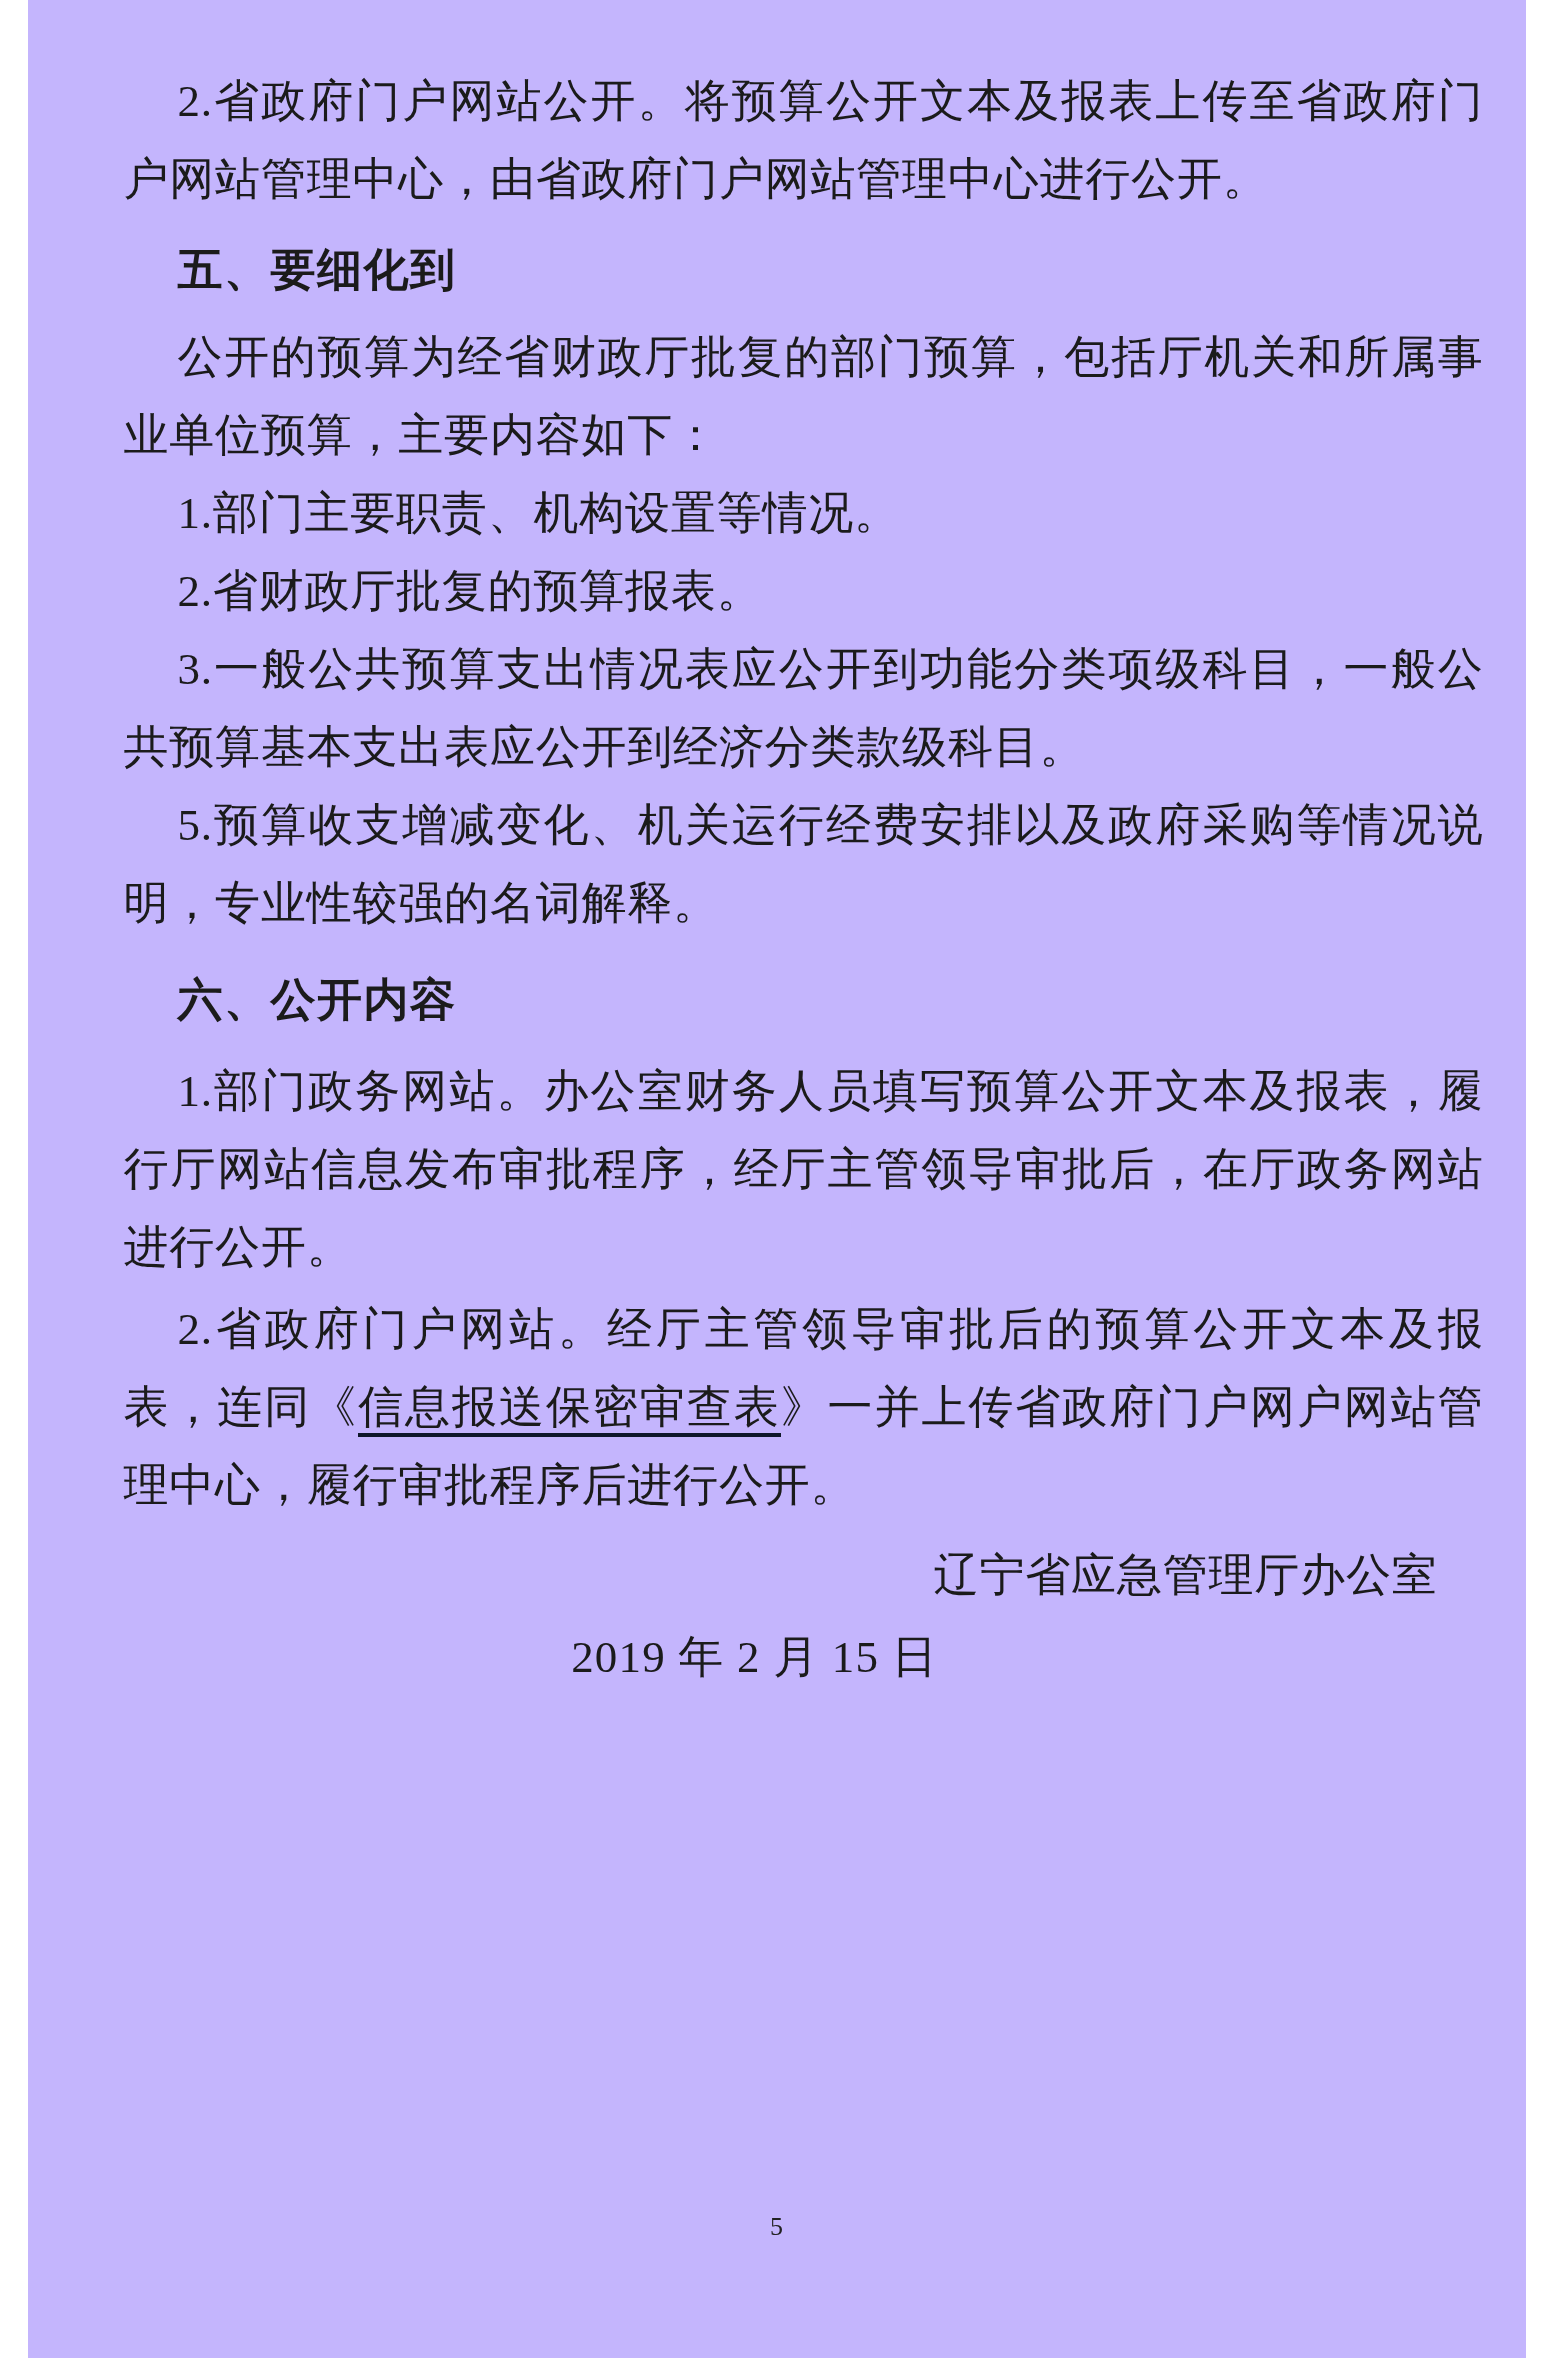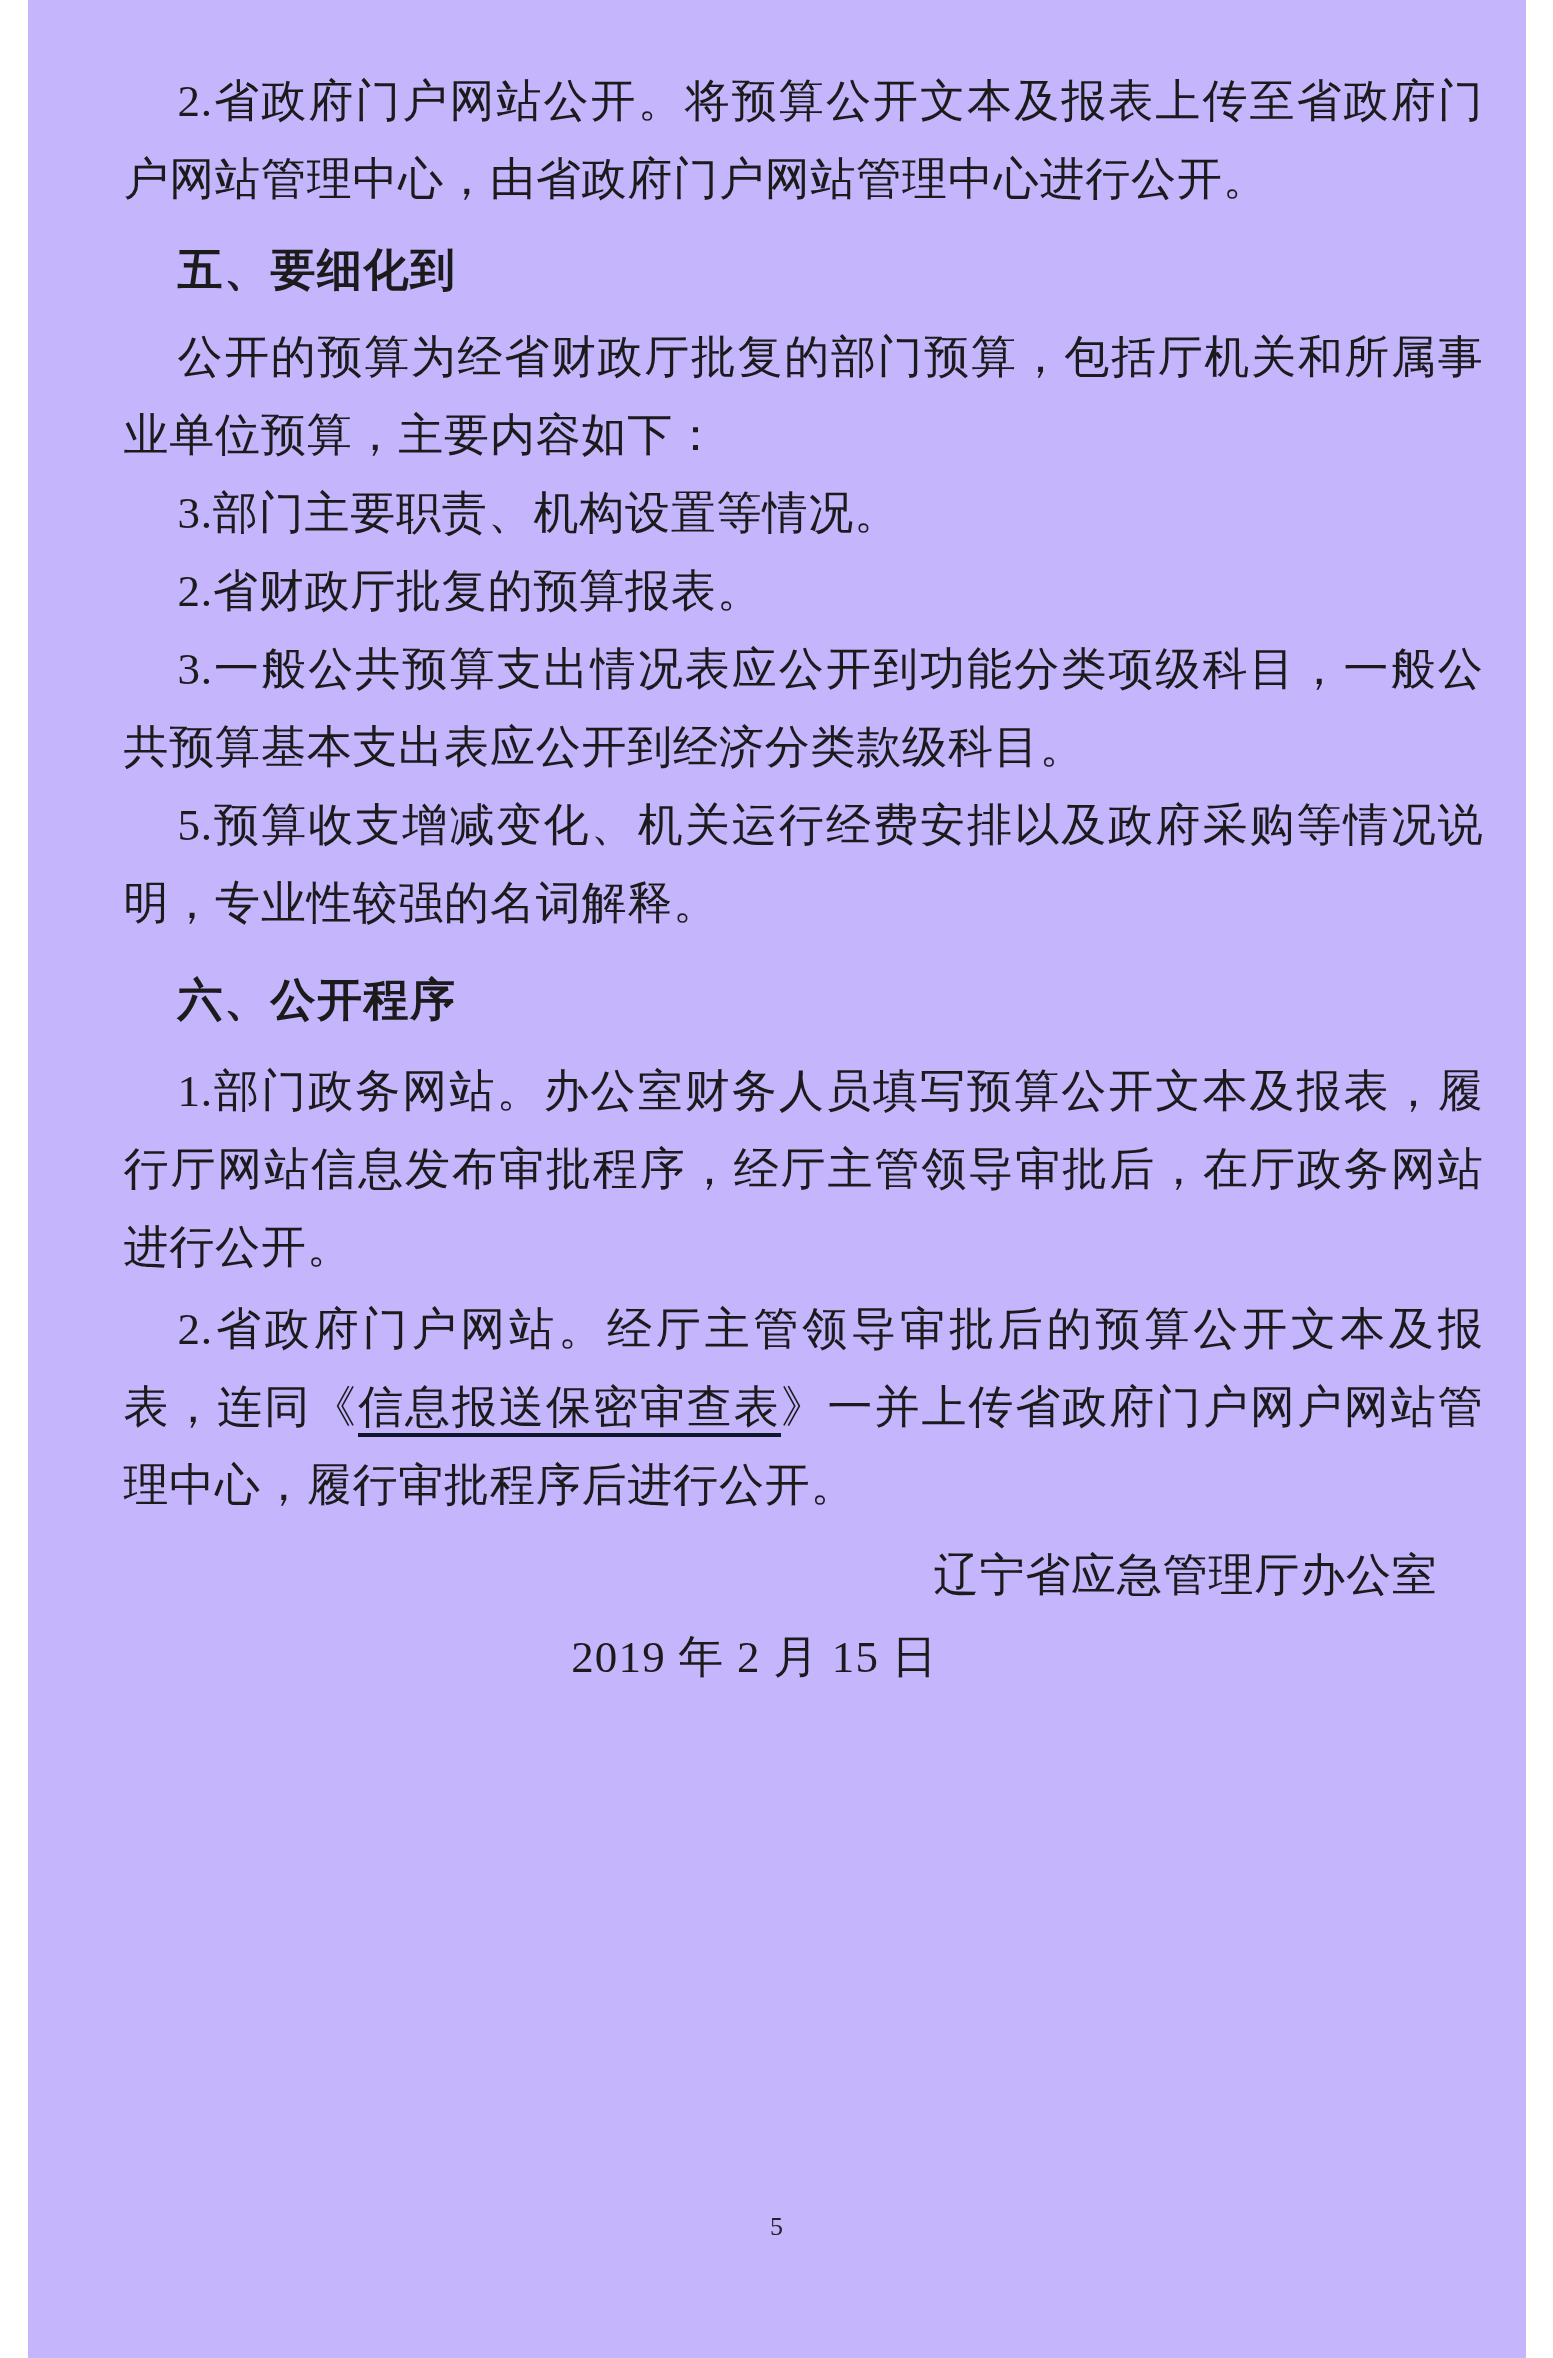--- a/index.html
+++ b/index.html
@@ -85,32 +85,32 @@
   <div class="content">
 
     <p class="para indent">2.省政府门户网站公开。将预算公开文本及报表上传至省政府门户网站管理中心，由省政府门户网站管理中心进行公开。</p>
 
     <div class="gap-sm"></div>
 
     <h2 class="heading">五、要细化到</h2>
 
     <p class="para indent">公开的预算为经省财政厅批复的部门预算，包括厅机关和所属事业单位预算，主要内容如下：</p>
 
-    <p class="para indent">3.部门主要职责、机构设置等情况。</p>
+    <p class="para indent">1.部门主要职责、机构设置等情况。</p>
 
     <p class="para indent">2.省财政厅批复的预算报表。</p>
 
     <p class="para indent">3.一般公共预算支出情况表应公开到功能分类项级科目，一般公共预算基本支出表应公开到经济分类款级科目。</p>
 
 
     <p class="para indent">5.预算收支增减变化、机关运行经费安排以及政府采购等情况说明，专业性较强的名词解释。</p>
 
     <div class="gap-md"></div>
 
-    <h2 class="heading">六、公开程序</h2>
+    <h2 class="heading">六、公开内容</h2>
 
     <div class="gap-sm"></div>
 
     <p class="para indent">1.部门政务网站。办公室财务人员填写预算公开文本及报表，履行厅网站信息发布审批程序，经厅主管领导审批后，在厅政务网站进行公开。</p>
 
     <div class="gap-sm"></div>
 
     <p class="para indent"><span>2.省政府门户网站。经厅主管领导审批后的预算公开文本及报表，连同《</span><span class="u">信息报送保密审查表</span><span>》一并上传省政府门户网户网站管理中心，履行审批程序后进行公开。</span></p>
 
     <div class="gap-md"></div>

